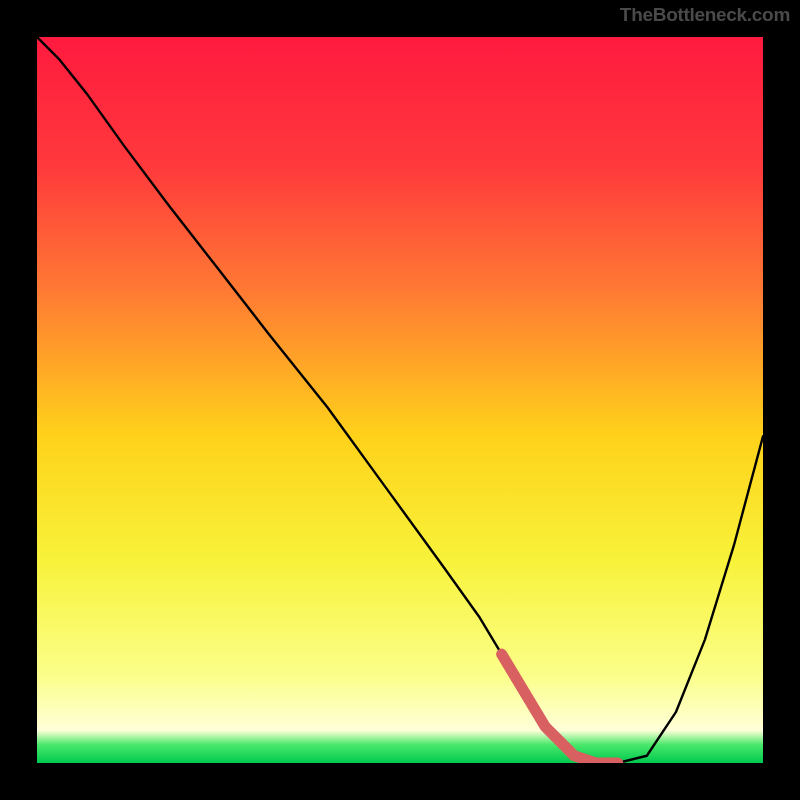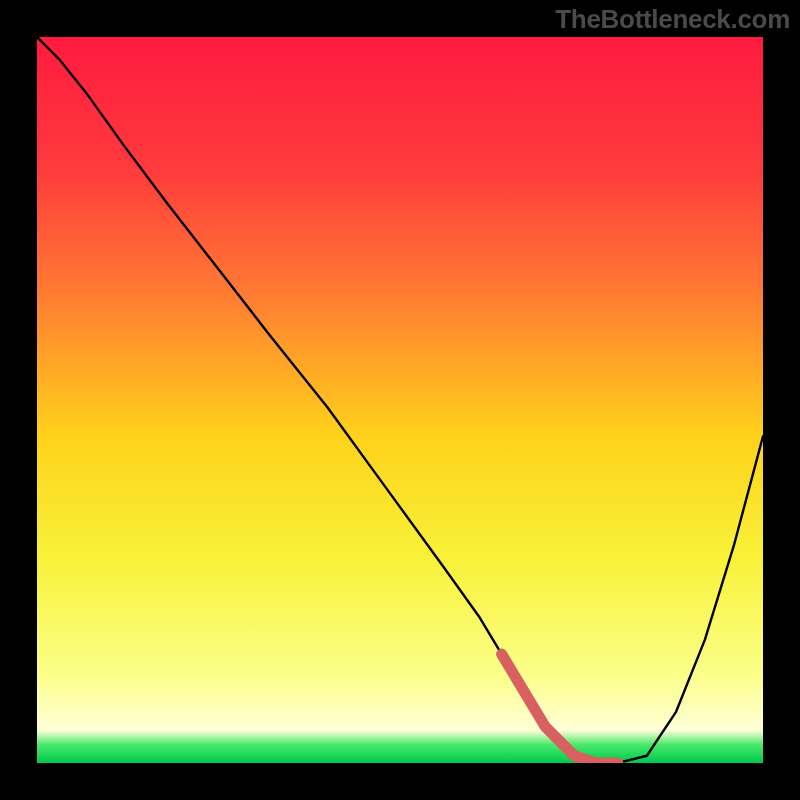--- a/index.html
+++ b/index.html
@@ -15,21 +15,21 @@
     position: relative;
     width: 800px;
     height: 800px;
     background: #000;
   }
   .watermark {
     position: absolute;
     top: 4px;
     right: 10px;
     color: #4a4a4a;
-    font-size: 26px;
+    font-size: 19px;
     font-weight: bold;
     letter-spacing: -0.3px;
     z-index: 5;
   }
   .plot {
     position: absolute;
     left: 37px;
     top: 37px;
     width: 726px;
     height: 726px;

